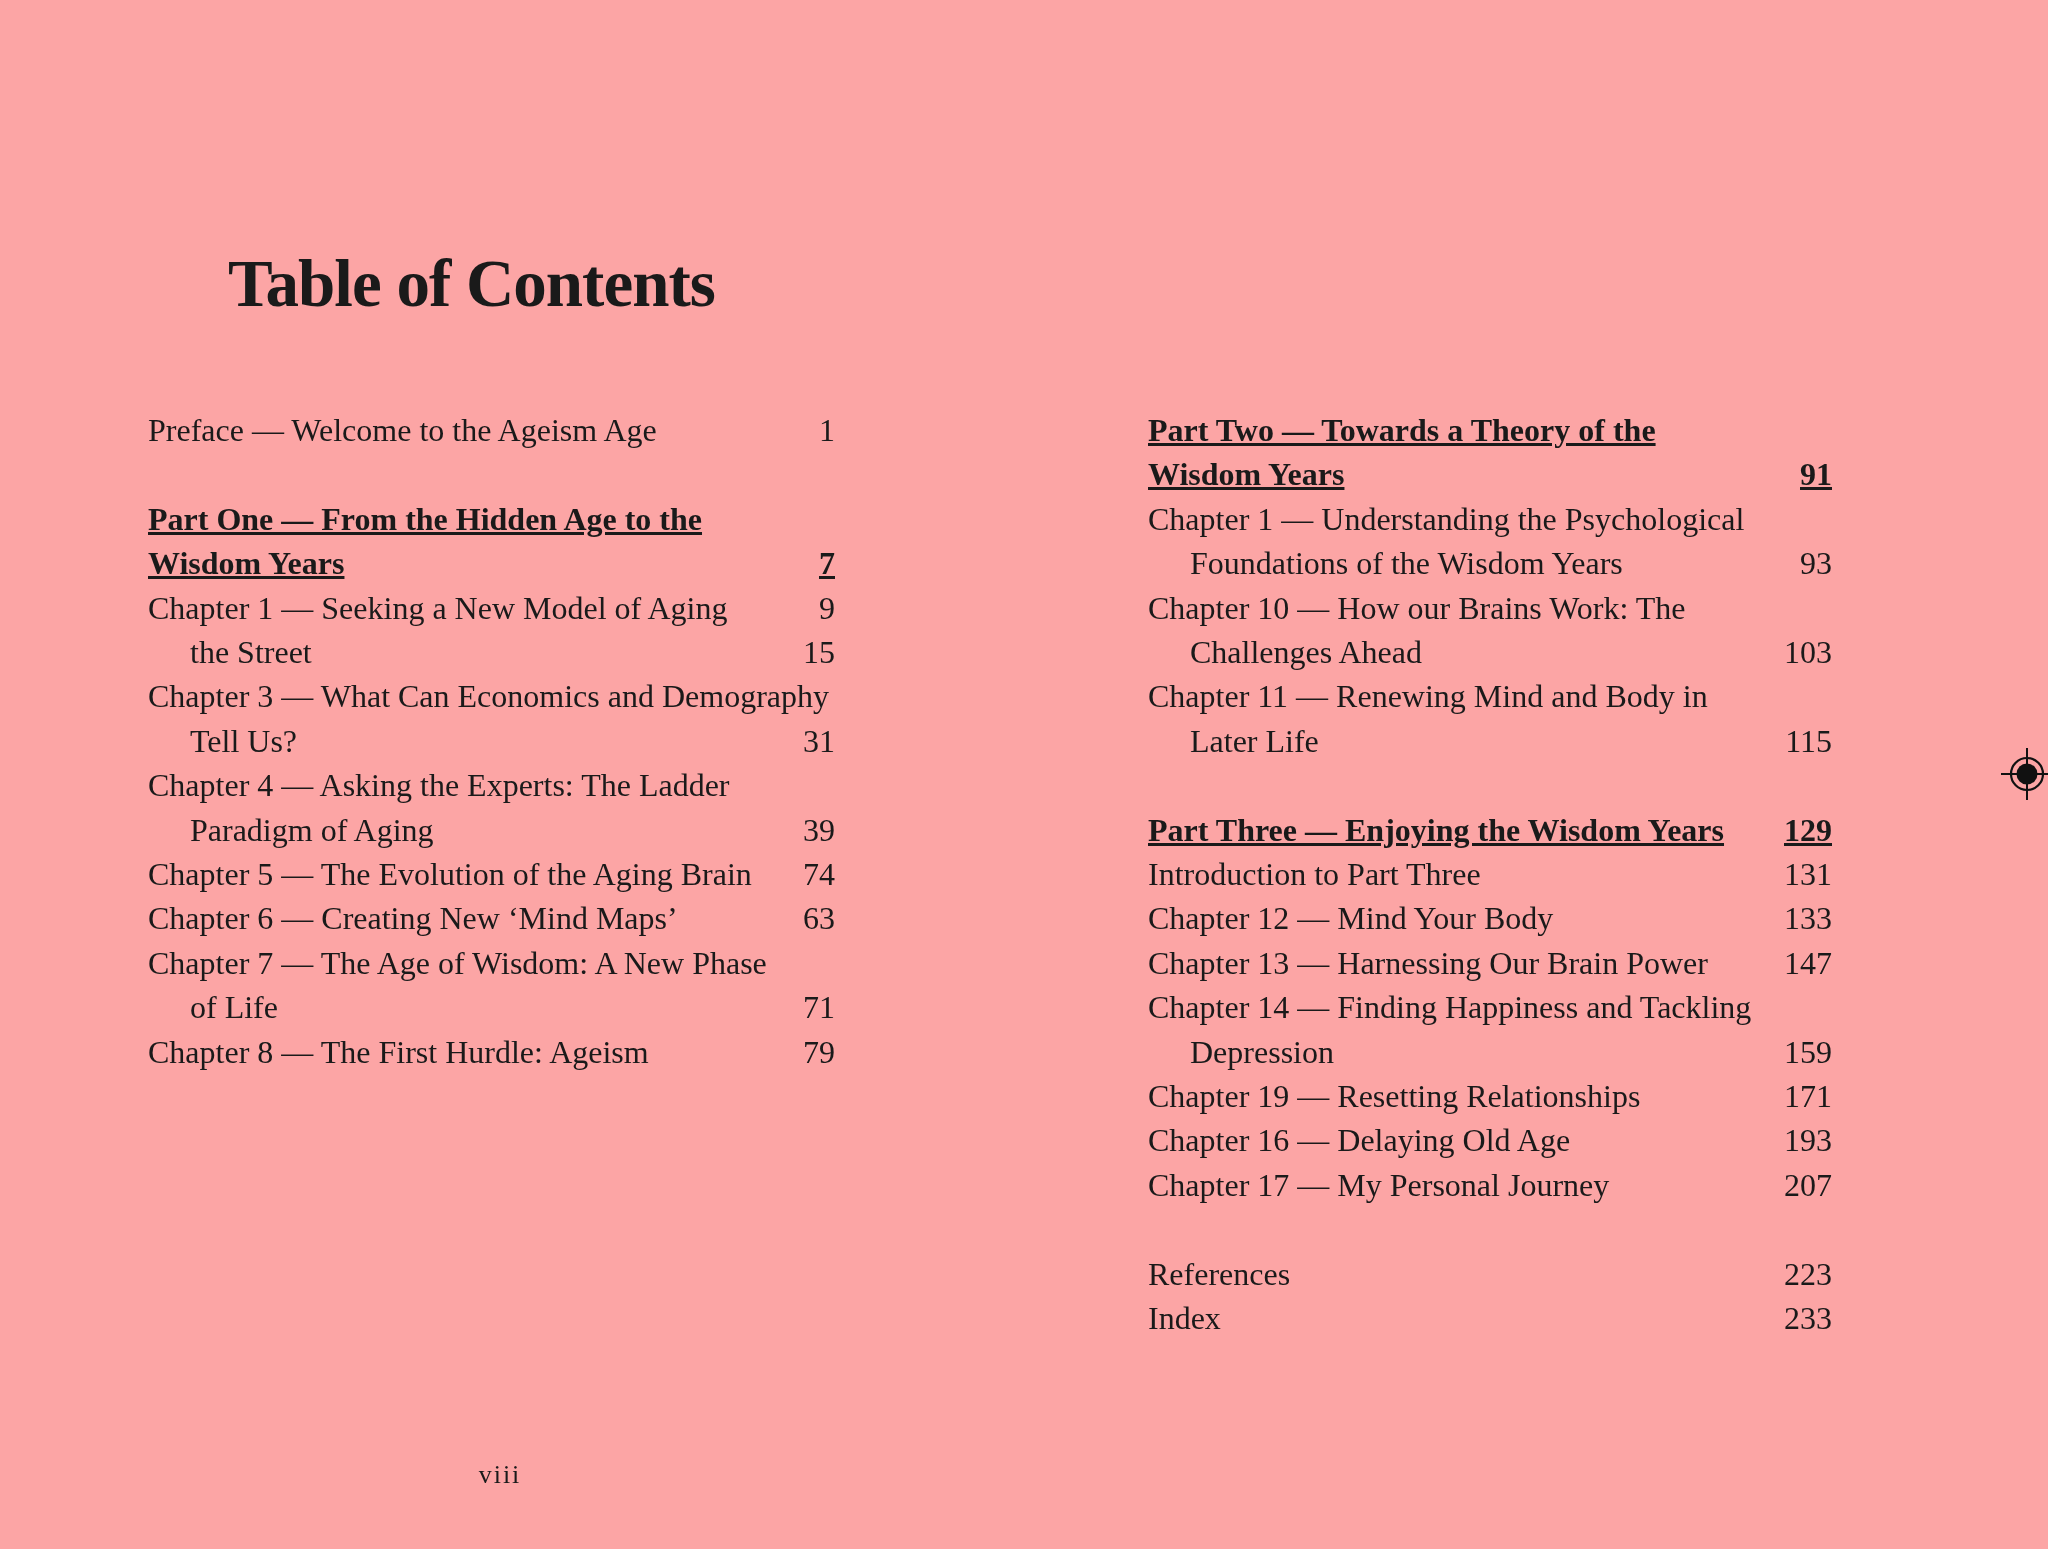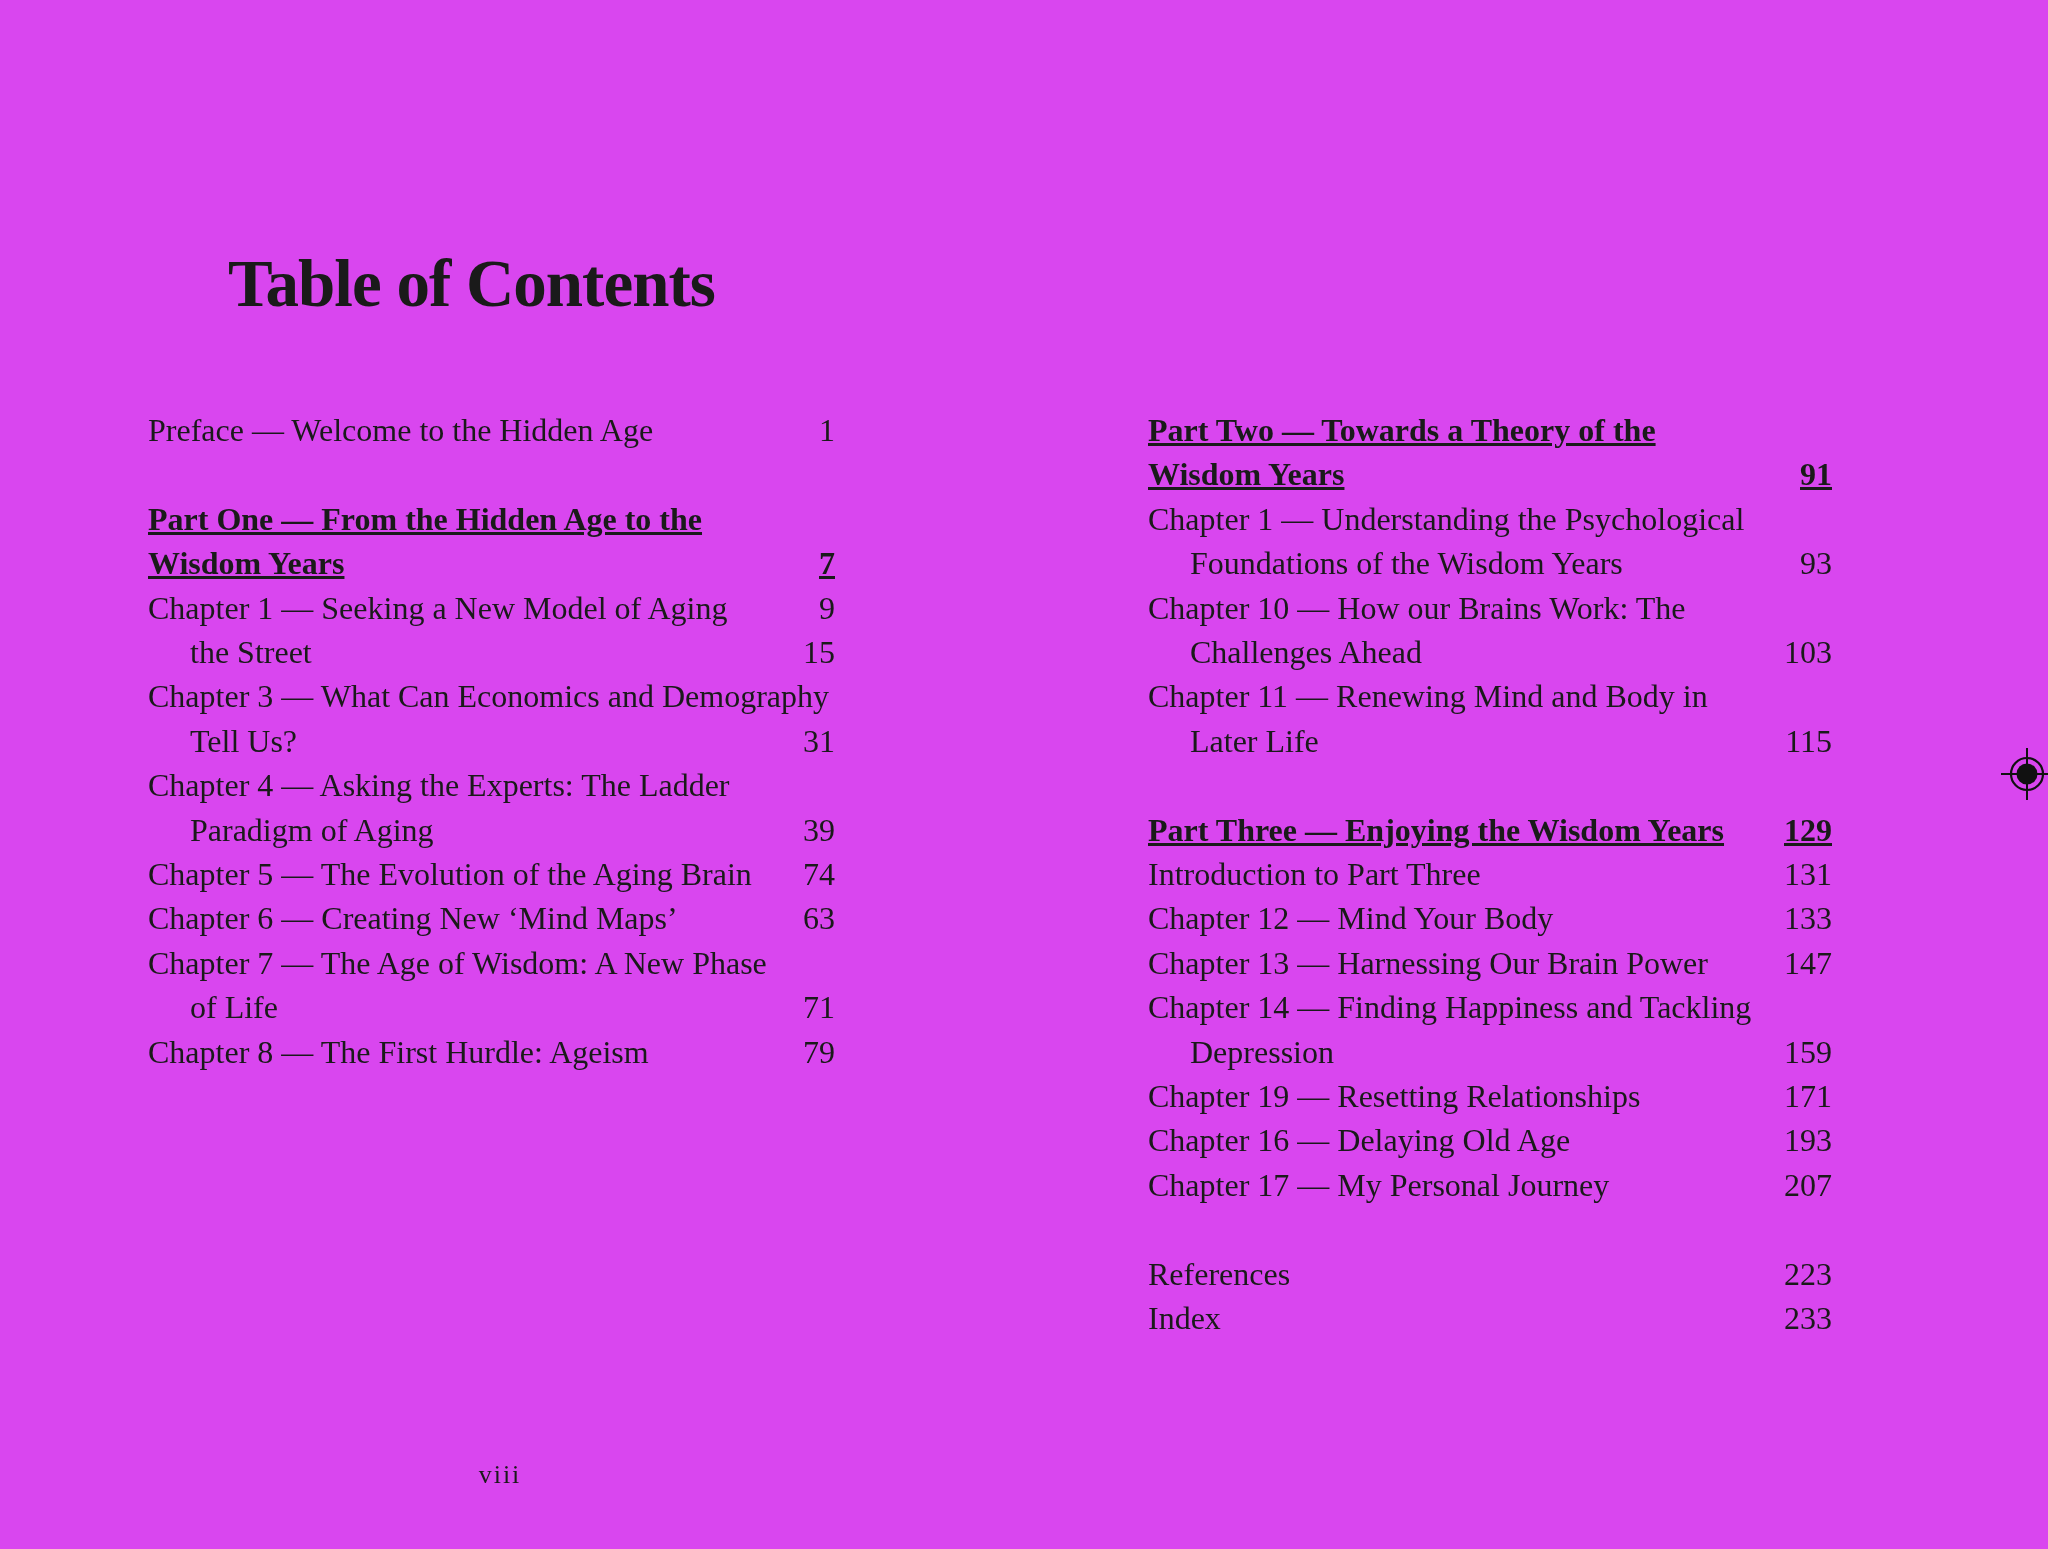--- a/index.html
+++ b/index.html
@@ -1,20 +1,20 @@
 <!DOCTYPE html>
 <html><head>
 <meta charset="utf-8">
 <style>
   html, body { margin: 0; padding: 0; background: #e8e8e8; }
   .page {
     position: relative;
     width: 2048px;
     height: 1549px;
-    background: #d946ef;
+    background: #fca5a5;
     font-family: "Liberation Serif", "DejaVu Serif", serif;
     color: #1a1a1a;
     overflow: hidden;
   }
   .title {
     position: absolute;
     left: 228px;
     top: 200px;
     font-size: 67px;
     font-weight: bold;
@@ -59,21 +59,21 @@
 </head>
 <body>
 
 <div class="page">
 
   <h1 class="title">Table of Contents</h1>
 
   <div class="col col-left" id="col-left">
       <div class="toc-entry">
         <div class="toc-line">
-          <span class="toc-text">Preface — Welcome to the Hidden Age</span>
+          <span class="toc-text">Preface — Welcome to the Ageism Age</span>
           <span class="toc-page">1</span>
         </div>
       </div>
       <div class="toc-gap"></div>
       <div class="toc-entry">
         <div class="toc-line bold">
           <span class="toc-text">Part One — From the Hidden Age to the</span>
         </div>
         <div class="toc-line bold">
           <span class="toc-text">Wisdom Years</span>

